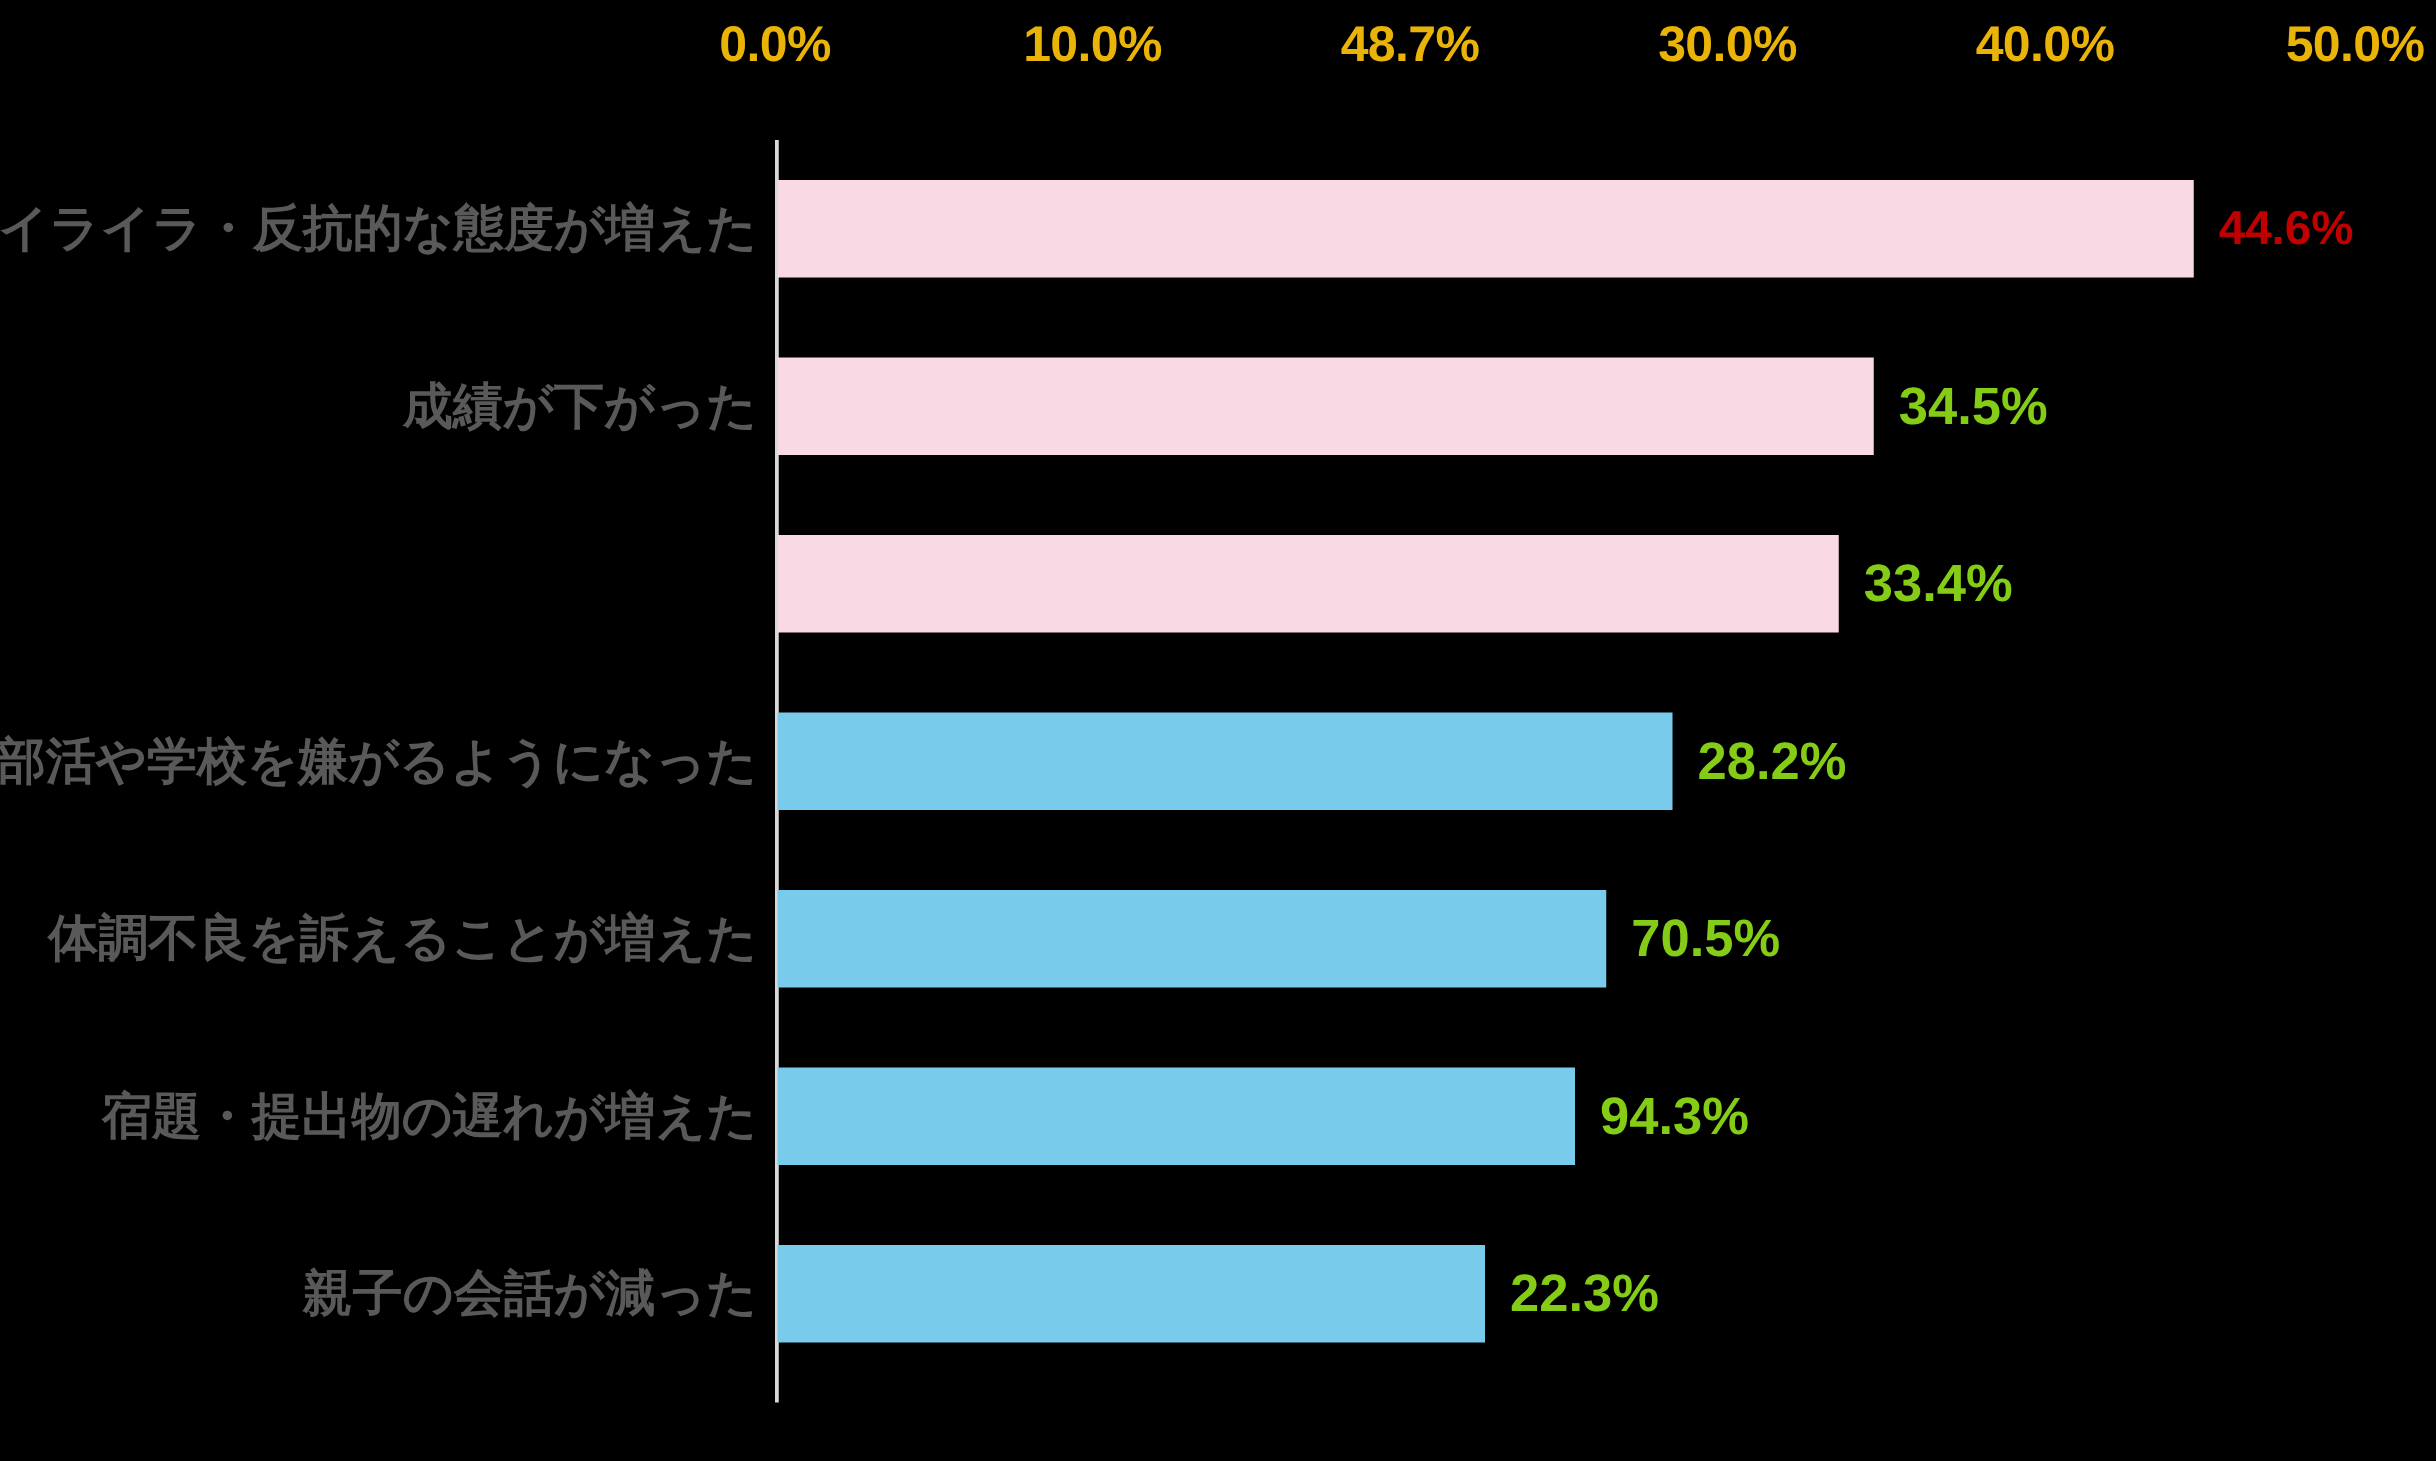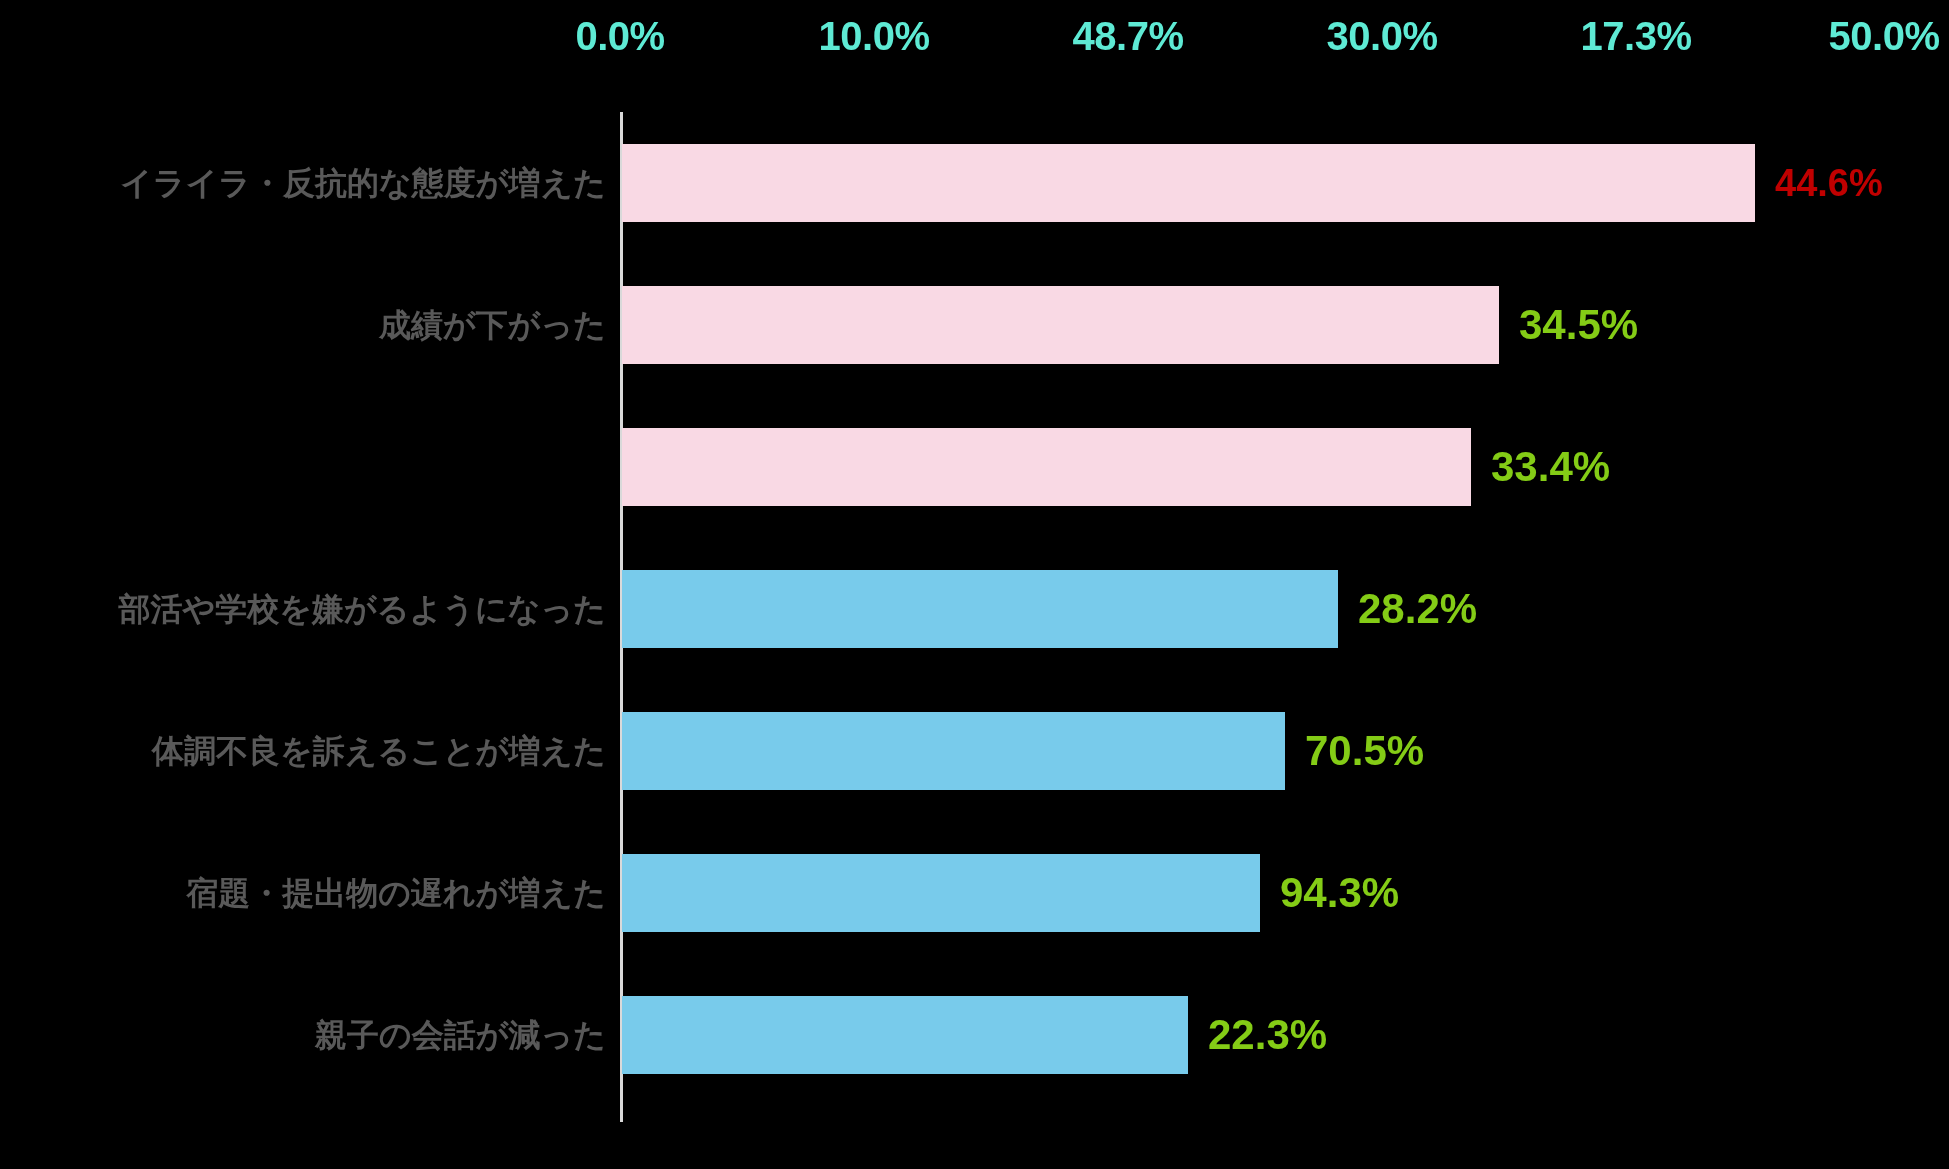--- a/index.html
+++ b/index.html
@@ -14,21 +14,21 @@
     background: #000000;
     font-family: "Liberation Sans", "DejaVu Sans", sans-serif;
     overflow: hidden;
   }
 
   
   .x-tick {
     position: absolute;
     top: 14px;
     transform: translateX(-50%);
-    color: #5eead4;
+    color: #eab308;
     font-size: 40px;
     font-weight: bold;
     white-space: nowrap;
     letter-spacing: -0.5px;
   }
 
   
   #axis-line {
     position: absolute;
     left: 620px;
@@ -54,21 +54,21 @@
     height: 78px;
   }
 
   .cat-label {
     position: absolute;
     right: 1343px; 
     top: 0;
     height: 78px;
     line-height: 78px;
     color: #595959;
-    font-size: 32px;
+    font-size: 40px;
     font-weight: bold;
     white-space: nowrap;
     letter-spacing: 0px;
   }
 
   .bar {
     position: absolute;
     left: 622px;
     top: 0;
     height: 78px;
@@ -95,21 +95,21 @@
 </head>
 <body>
 
 <div id="chart-root">
 
   <div id="x-axis">
     <div class="x-tick" style="left:620px;">0.0%</div>
     <div class="x-tick" style="left:874px;">10.0%</div>
     <div class="x-tick" style="left:1128px;">48.7%</div>
     <div class="x-tick" style="left:1382px;">30.0%</div>
-    <div class="x-tick" style="left:1636px;">17.3%</div>
+    <div class="x-tick" style="left:1636px;">40.0%</div>
     <div class="x-tick" style="left:1884px;">50.0%</div>
   </div>
 
   <div id="axis-line"></div>
 
   <div id="plot-area">
 
     <div class="bar-row" style="top:144px;">
       <div class="cat-label">イライラ・反抗的な態度が増えた</div>
       <div class="bar pink" style="width:1133px;"></div>

